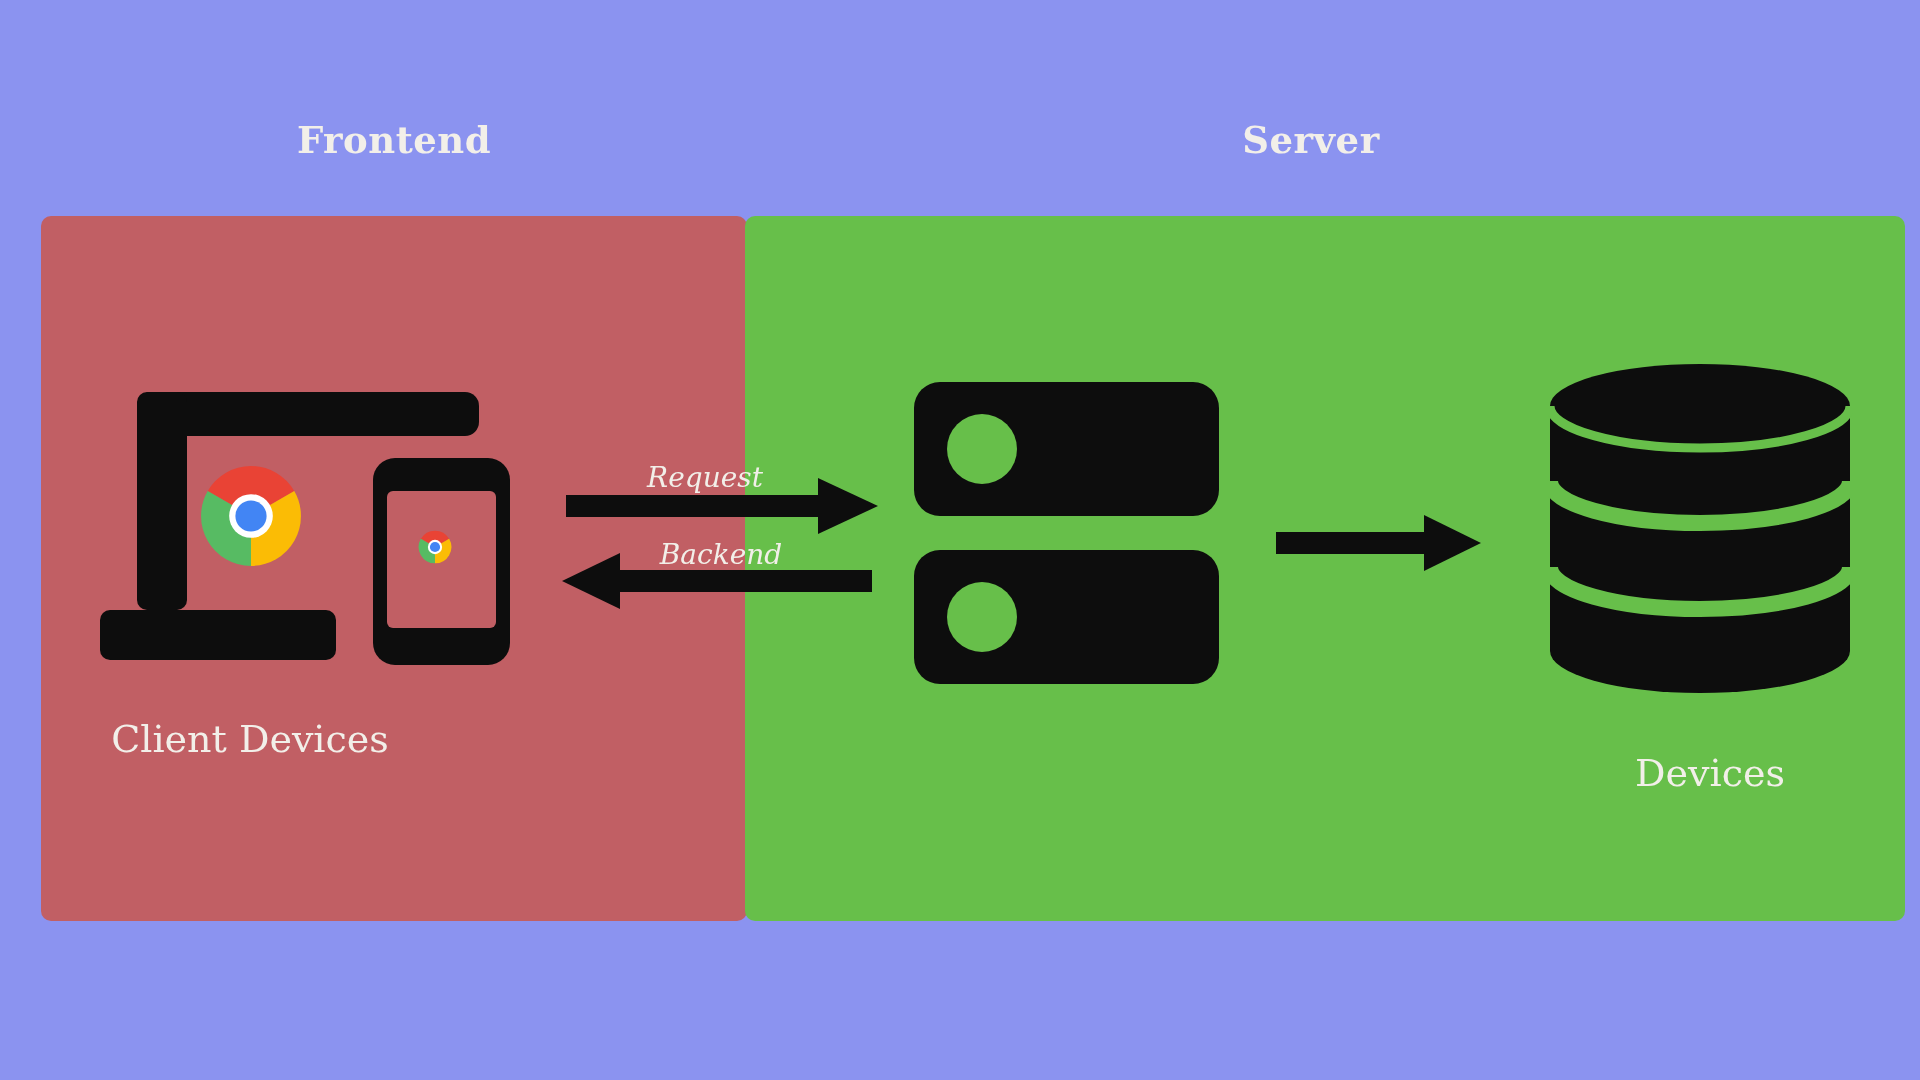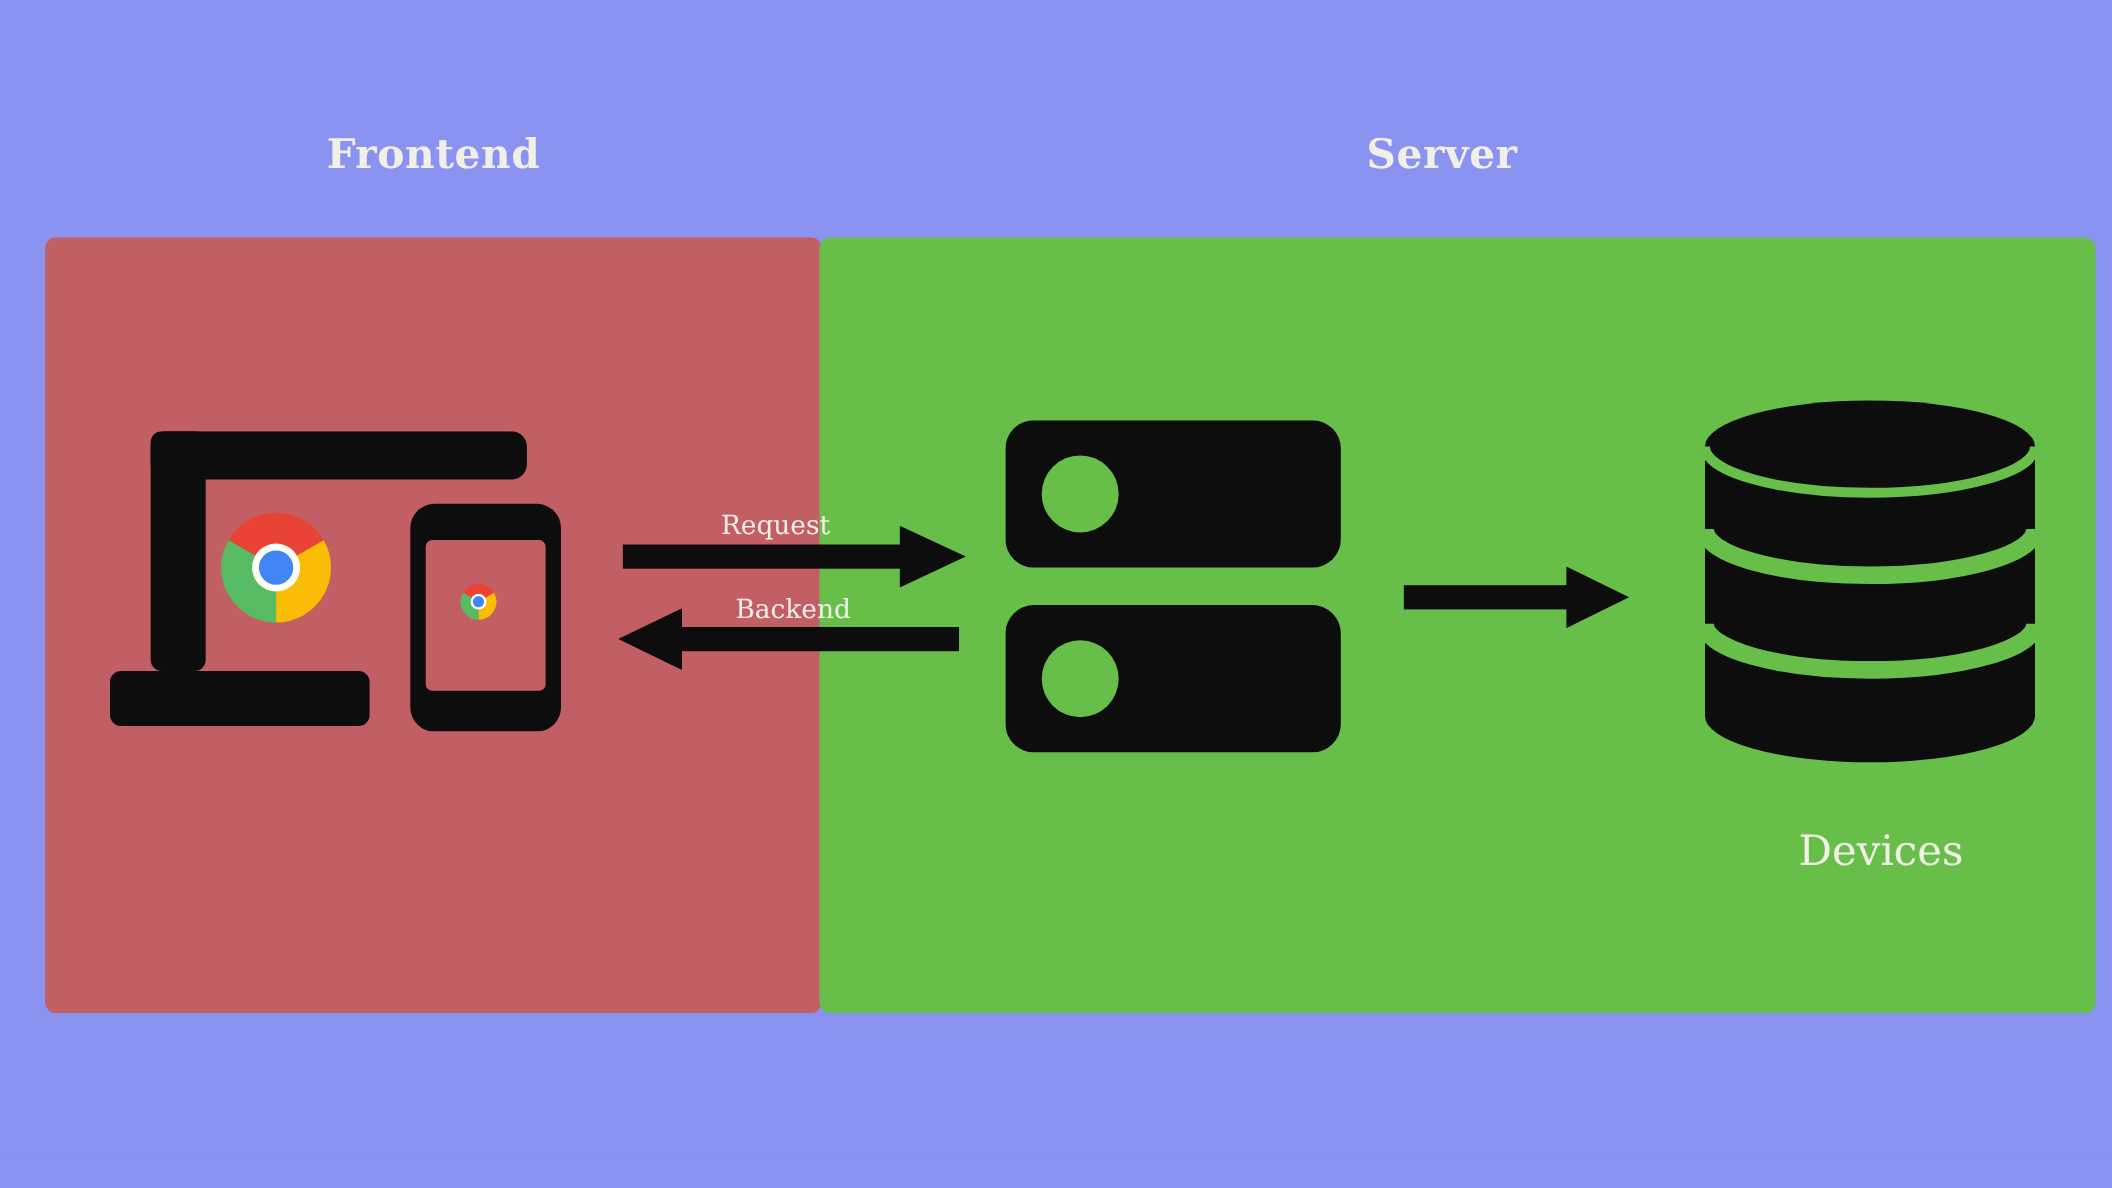--- a/index.html
+++ b/index.html
@@ -23,21 +23,21 @@
   .section-title{
     position:absolute;transform:translate(-50%,-50%);
     font-weight:700;font-size:37px;color:var(--label-text);letter-spacing:.5px;white-space:nowrap;
   }
   .node-label{
     position:absolute;transform:translate(-50%,-50%);
     font-size:38px;color:var(--label-text);white-space:nowrap;
   }
   .conn-label{
     position:absolute;transform:translate(-50%,-50%);
-    font-size:24px;color:var(--label-text);white-space:nowrap;
+    font-size:28px;color:var(--label-text);white-space:nowrap;font-style:italic;
   }
   .panel{position:absolute;border-radius:10px;}
   #frontend-panel{left:41px;top:216px;width:706px;height:705px;background:var(--frontend-panel);}
   #backend-panel{left:745px;top:216px;width:1160px;height:705px;background:var(--backend-panel);}
   #frontend-title{left:394px;top:140px;}
   #backend-title{left:1311px;top:140px;}
   #client-devices-icon{left:100px;top:392px;}
   #client-devices-label{left:250px;top:739px;}
   #request-arrow{left:566px;top:478px;}
   #request-label{left:705px;top:477px;}
@@ -83,20 +83,21 @@
     </g>
     <g>
       <rect style="fill:var(--icon-black)" x="273" y="66" width="137" height="207" rx="22"></rect>
       <rect style="fill:var(--frontend-panel)" x="287" y="99" width="109" height="137" rx="6"></rect>
     </g>
     <g transform="translate(318,138) scale(0.34)">
       <use href="#chrome-logo"></use>
     </g>
   </svg>
 
+  <div class="node-label" id="client-devices-label">Client Devices</div>
 
   <svg class="abs" id="request-arrow" width="312" height="56" viewBox="0 0 312 56">
     <rect style="fill:var(--icon-black)" x="0" y="17" width="258" height="22"></rect>
     <polygon style="fill:var(--icon-black)" points="252,0 312,28 252,56"></polygon>
   </svg>
   <div class="conn-label" id="request-label">Request</div>
 
   <svg class="abs" id="response-arrow" width="310" height="56" viewBox="0 0 310 56">
     <rect style="fill:var(--icon-black)" x="56" y="17" width="254" height="22"></rect>
     <polygon style="fill:var(--icon-black)" points="58,0 0,28 58,56"></polygon>

